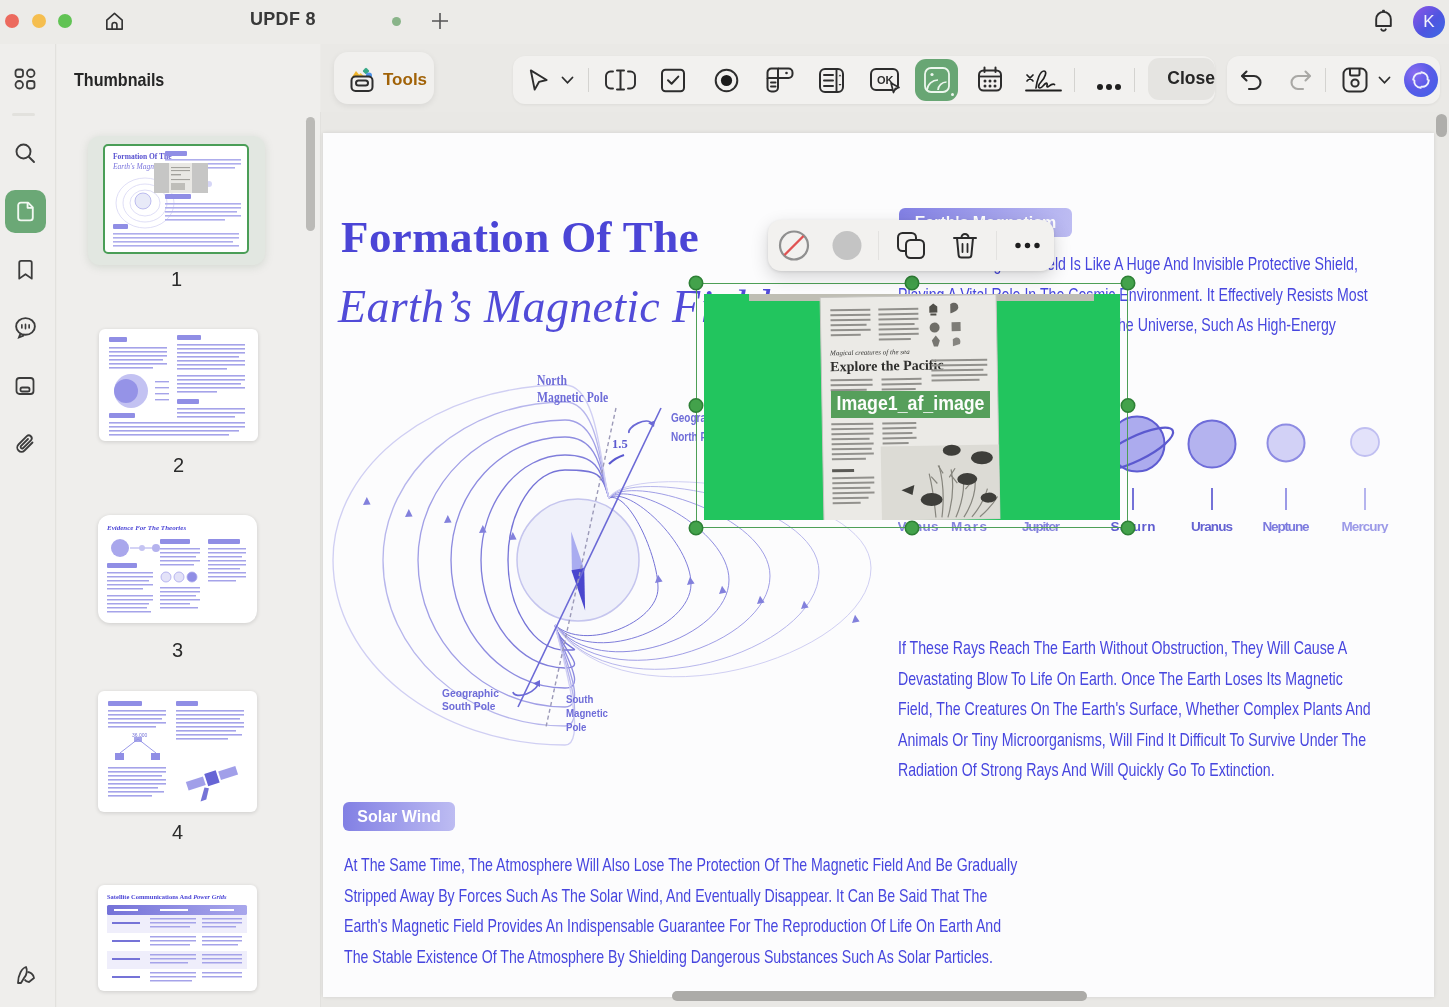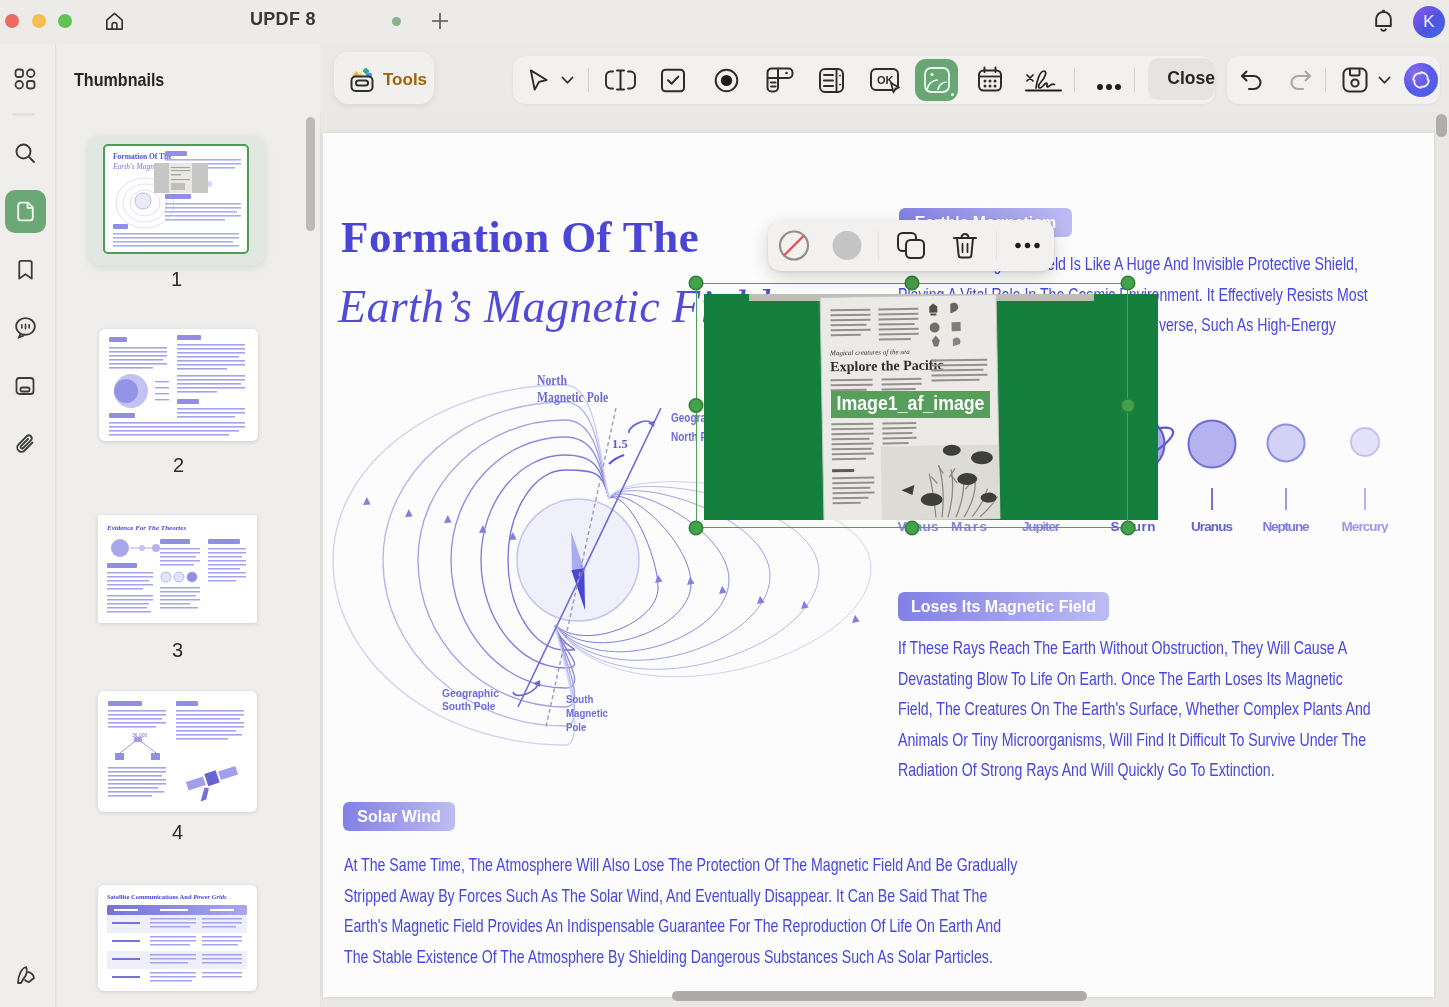--- a/index.html
+++ b/index.html
@@ -189,21 +189,21 @@
       <g fill="#A5A3E9">
         <rect x="10" y="93" width="136" height="1.6"></rect>
           <rect x="10" y="97" width="136" height="1.6"></rect>
           <rect x="10" y="101" width="130" height="1.6"></rect>
           <rect x="10" y="105" width="120" height="1.6"></rect>
       </g>
     </svg>
   </div>
   <div class="abs" style="left:99px;top:454px;width:159px;text-align:center;font-size:20px;color:#2B2B2B;">2</div>
 
-  <div class="abs" style="left:98px;top:515px;width:159px;height:108px;border-radius:2px;background:#fff;box-shadow:0 1px 4px rgba(0,0,0,.14);overflow:hidden;">
+  <div class="abs" style="left:98px;top:515px;width:159px;height:108px;border-radius:12px;background:#fff;box-shadow:0 1px 4px rgba(0,0,0,.14);overflow:hidden;">
     <svg width="159" height="108" viewBox="0 0 159 108">
       <text x="9" y="15" font-size="7" font-weight="bold" font-style="italic" font-family="Liberation Serif" fill="#4B45D6">Evidence For The Theories</text>
       <circle cx="22" cy="33" r="9" fill="#A9A7EC"></circle>
       <path d="M32 33 h28" stroke="#A9A7EC" stroke-width="1"></path>
       <circle cx="44" cy="33" r="3" fill="#C5C4F2"></circle>
       <circle cx="58" cy="33" r="4" fill="#B5B3EE"></circle>
       <rect x="9" y="48" width="30" height="5" rx="1" fill="#908EE5"></rect>
       <g fill="#A5A3E9">
         <rect x="9" y="57" width="46" height="1.5"></rect>
           <rect x="9" y="61" width="46" height="1.5"></rect>
@@ -526,21 +526,20 @@
             <text x="20" y="128" fill="#8583DD" textLength="41">Venus</text>
             <text x="71" y="128" fill="#8583DD" textLength="36">Mars</text>
             <text x="143" y="128" fill="#8583DD" textLength="38">Jupiter</text>
             <text x="235" y="128" fill="#5E5CD0" textLength="45">Saturn</text>
             <text x="314" y="128" fill="#6462D2" textLength="42">Uranus</text>
             <text x="388" y="128" fill="#7C7ADE" textLength="47">Neptune</text>
             <text x="467" y="128" fill="#9C9AE8" textLength="47">Mercury</text>
           </g>
         </g>
       </svg>
-      <div class="chip" style="left:571px;top:459px;width:211px;">Loses Its Magnetic Field</div>
       <div class="bodytext" style="left:571px;top:500px;">
         If These Rays Reach The Earth Without Obstruction, They Will Cause A<br>
         Devastating Blow To Life On Earth. Once The Earth Loses Its Magnetic<br>
         Field, The Creatures On The Earth's Surface, Whether Complex Plants And<br>
         Animals Or Tiny Microorganisms, Will Find It Difficult To Survive Under The<br>
         Radiation Of Strong Rays And Will Quickly Go To Extinction.
       </div>
       <div class="chip" style="left:16px;top:669px;width:112px;">Solar Wind</div>
       <div class="bodytext" style="left:17px;top:717px;">
         At The Same Time, The Atmosphere Will Also Lose The Protection Of The Magnetic Field And Be Gradually<br>
@@ -603,21 +602,21 @@
       <div class="abs" style="left:210px;top:239px;font-family:'Liberation Serif',serif;font-size:15px;font-weight:bold;color:#6E6CD8;line-height:16.5px;transform:scaleX(.78);transform-origin:0 0;">North<br>Magnetic Pole</div>
       <div class="abs" style="left:344px;top:275px;font-size:13.5px;font-weight:bold;color:#6E6CD8;line-height:19px;transform:scaleX(.74);transform-origin:0 0;">Geographic<br>North Pole</div>
       <div class="abs" style="left:115px;top:554px;font-size:11px;font-weight:bold;color:#6E6CD8;line-height:12.5px;transform:scaleX(.93);transform-origin:0 0;">Geographic<br>South Pole</div>
       <div class="abs" style="left:239px;top:560px;font-size:11px;font-weight:bold;color:#6E6CD8;line-height:13.8px;transform:scaleX(.88);transform-origin:0 0;">South<br>Magnetic<br>Pole</div>
     </div>
   </div>
 </div>
 
 <div id="overlays">
 
-  <div class="abs" style="left:704px;top:294px;width:454px;height:226px;background:#15803d;overflow:hidden;">
+  <div class="abs" style="left:704px;top:294px;width:416px;height:226px;background:#22c55e;overflow:hidden;">
     <svg width="416" height="226" viewBox="0 0 416 226">
       <rect x="45" y="0" width="345" height="7" fill="#BFBEB4"></rect>
       <g transform="rotate(-1 205 113)">
         <rect x="118" y="2" width="176" height="224" fill="#EBEAE6"></rect>
         <rect x="118" y="2" width="176" height="224" fill="none" stroke="#C6C5C0" stroke-width="1"></rect>
         <g fill="#91908C">
           <rect x="128" y="14" width="40" height="2"></rect>
             <rect x="128" y="19" width="40" height="2"></rect>
             <rect x="128" y="24" width="40" height="2"></rect>
             <rect x="128" y="29" width="36" height="2"></rect>

